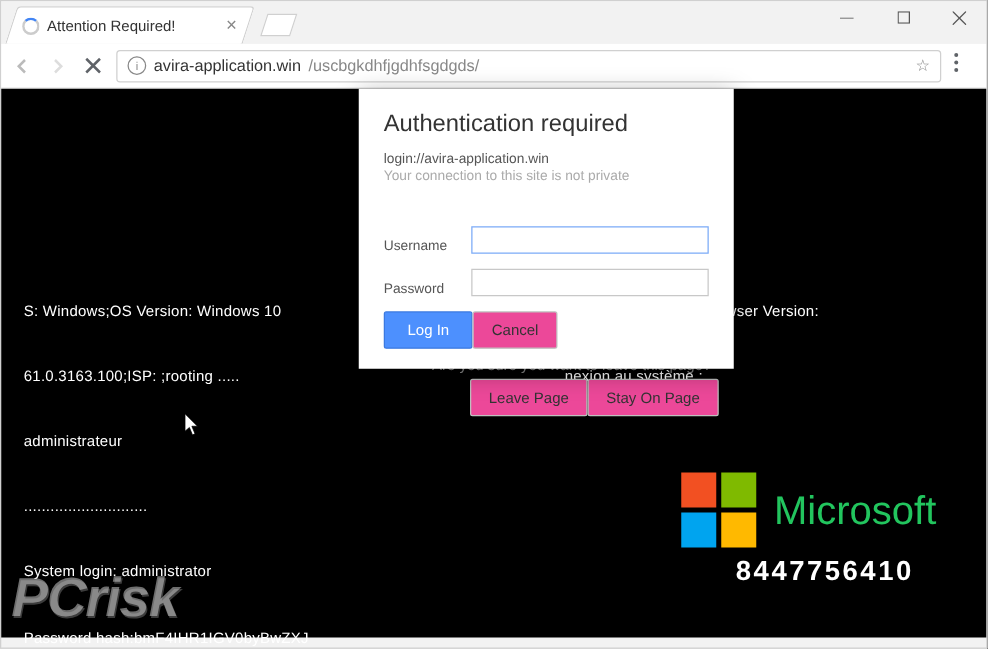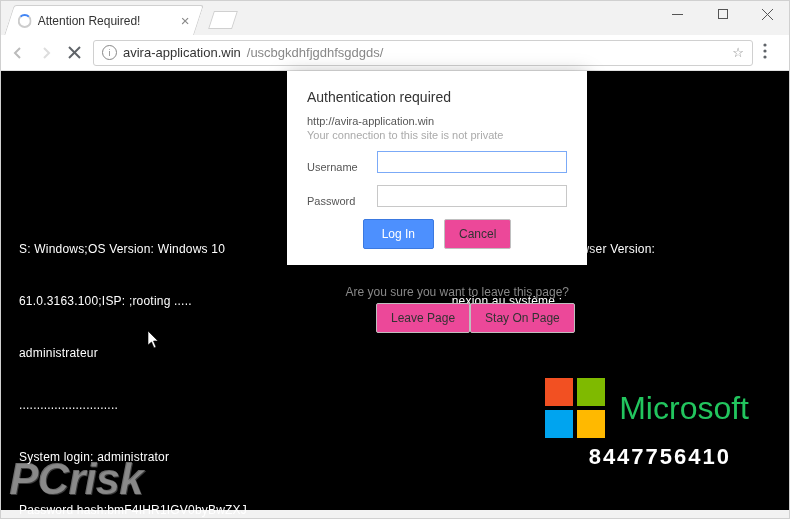--- a/index.html
+++ b/index.html
@@ -41,27 +41,27 @@
     
     .red-x { position:absolute; right:206px; top:68px; width:18px; height:16px; background: linear-gradient(#f55,#c11); border:1px solid #800; border-radius:2px; display:flex; align-items:center; justify-content:center; color:#fff; font-size:11px; font-weight:bold; line-height:1;}
     
     
     .leave-bar { position:absolute; right:220px; top:214px; color:#888; font-size:12px;}
     .leave-buttons { position:absolute; left:375px; top:232px; display:flex; gap:0;}
     .dlg-btn { background:#ec4899; border:1px solid #bfbfbf; color:#333; font-size:12px; padding:7px 14px; border-radius:2px; cursor:pointer;}
     
     
     .auth-dialog { position:absolute; left:286px; top:0; width:300px; background:#fff; box-shadow: 0 4px 18px rgba(0,0,0,0.35); padding: 18px 20px 16px; font-size:12px;}
-    .auth-title { font-size:14px; color:#333; margin-bottom:10px;}
+    .auth-title { font-size:19px; color:#333; margin-bottom:10px;}
     .auth-host { color:#555; font-size:11px; margin-bottom:2px;}
-    .auth-note { color:#aaa; font-size:11px; margin-bottom:10px;}
+    .auth-note { color:#aaa; font-size:11px; margin-bottom:34px;}
     .auth-row { display:flex; align-items:flex-end; margin-bottom:12px; gap:8px;}
     .auth-label { width:62px; color:#555; font-size:11px;}
     .auth-input { flex:1; height:22px; border:1px solid #c8c8c8; padding:2px 4px; font-size:12px;}
-    .auth-actions { display:flex; justify-content:center; gap:10px; margin-top:6px;}
+    .auth-actions { display:flex; justify-content:flex-start; margin-top:6px;}
     .btn-primary { background:#4d90fe; color:#fff; border:1px solid #3b79e0; font-size:12px; padding:6px 18px; border-radius:2px; cursor:pointer;}
     
     
     .ms-logo { position:absolute; right:40px; bottom:72px; display:flex; align-items:center; gap:14px;}
     .ms-squares { width:60px; height:60px; display:grid; grid-template-columns:1fr 1fr; grid-template-rows:1fr 1fr; gap:4px;}
     .sq-r{background:#f25022;} .sq-g{background:#7fba00;} .sq-b{background:#00a4ef;} .sq-y{background:#ffb900;}
     .ms-text { color:#22c55e; font-size:32px; font-weight:500; letter-spacing:0px;}
     .ms-phone { position:absolute; right:58px; bottom:40px; color:#fff; font-size:22px; font-weight:600; letter-spacing:2px;text-align:right;}
     
     
@@ -154,21 +154,21 @@
     <div class="red-x">✕</div>
 
     <div class="leave-bar">Are you sure you want to leave this page?</div>
     <div class="leave-buttons">
       <button class="dlg-btn">Leave Page</button>
       <button class="dlg-btn">Stay On Page</button>
     </div>
 
     <div class="auth-dialog">
       <div class="auth-title">Authentication required</div>
-      <div class="auth-host">http://avira-application.win</div>
+      <div class="auth-host">login://avira-application.win</div>
       <div class="auth-note">Your connection to this site is not private</div>
       <div class="auth-row">
         <div class="auth-label">Username</div>
         <input class="auth-input" type="text" style="border-color: rgb(123, 170, 247);" value="">
       </div>
       <div class="auth-row">
         <div class="auth-label">Password</div>
         <input class="auth-input" type="password" value="" style="">
       </div>
       <div class="auth-actions">

